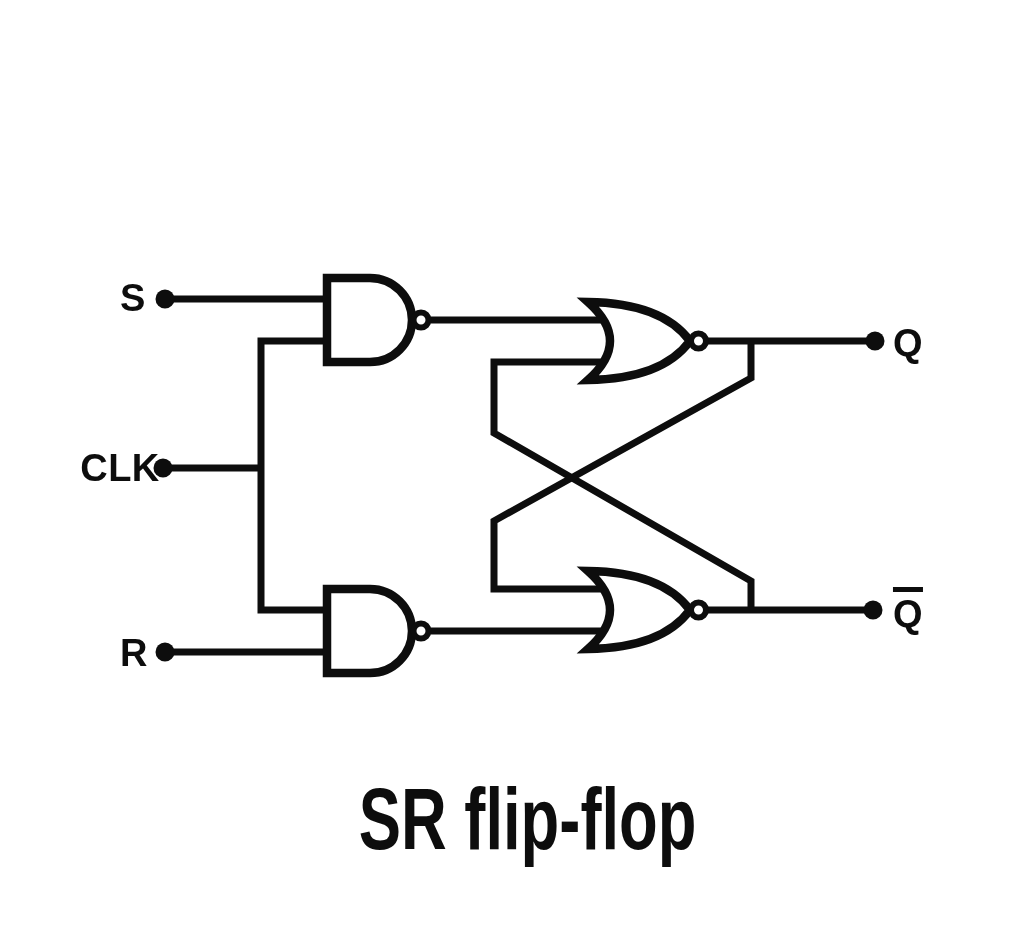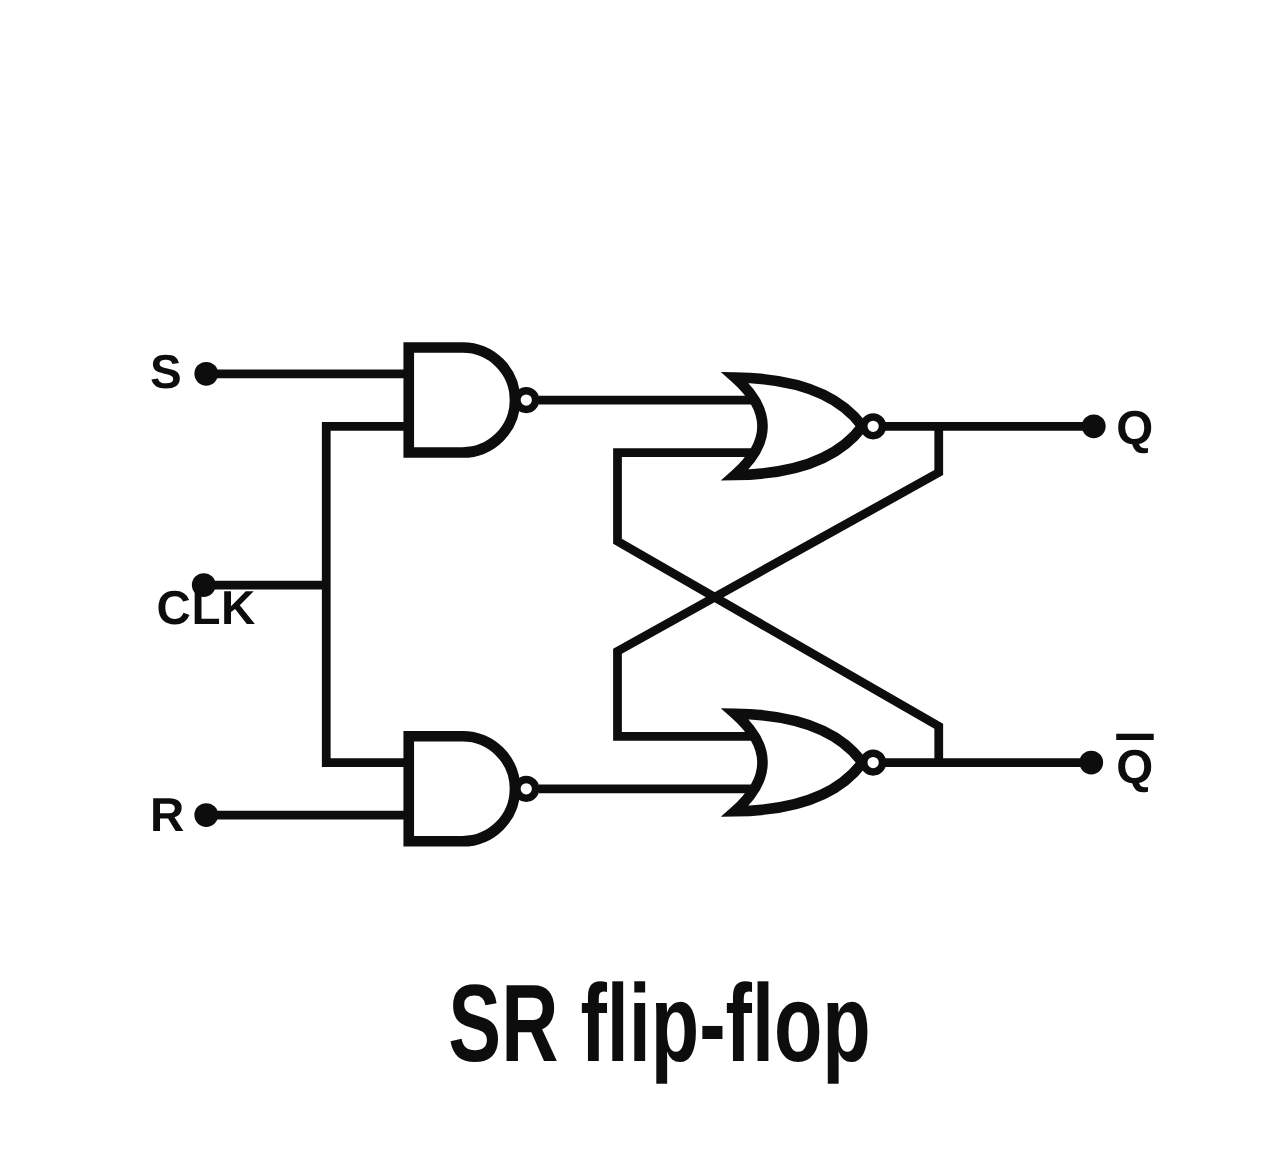--- a/index.html
+++ b/index.html
@@ -95,21 +95,21 @@
       <circle cx="165" cy="299" r="9.5"></circle>
       <circle cx="163" cy="468" r="9.5"></circle>
       <circle cx="165" cy="652" r="9.5"></circle>
       <circle cx="875" cy="341" r="9.5"></circle>
       <circle cx="873" cy="610" r="9.5"></circle>
     </g>
   </svg>
 
   <div class="pin-label" style="left:133px; top:298px;">S</div>
 
-  <div class="pin-label" style="left:120px; top:487px;margin-left:45px;">CLK</div>
+  <div class="pin-label" style="left:120px; top:468px;">CLK</div>
 
   <div class="pin-label" style="left:134px; top:653px;">R</div>
 
   <div class="pin-label" style="left:908px; top:343px;">Q</div>
 
   <div class="pin-label" style="left:908px; top:610px;">
     <span class="overbar">
       <span>Q</span>
     </span>
   </div>

